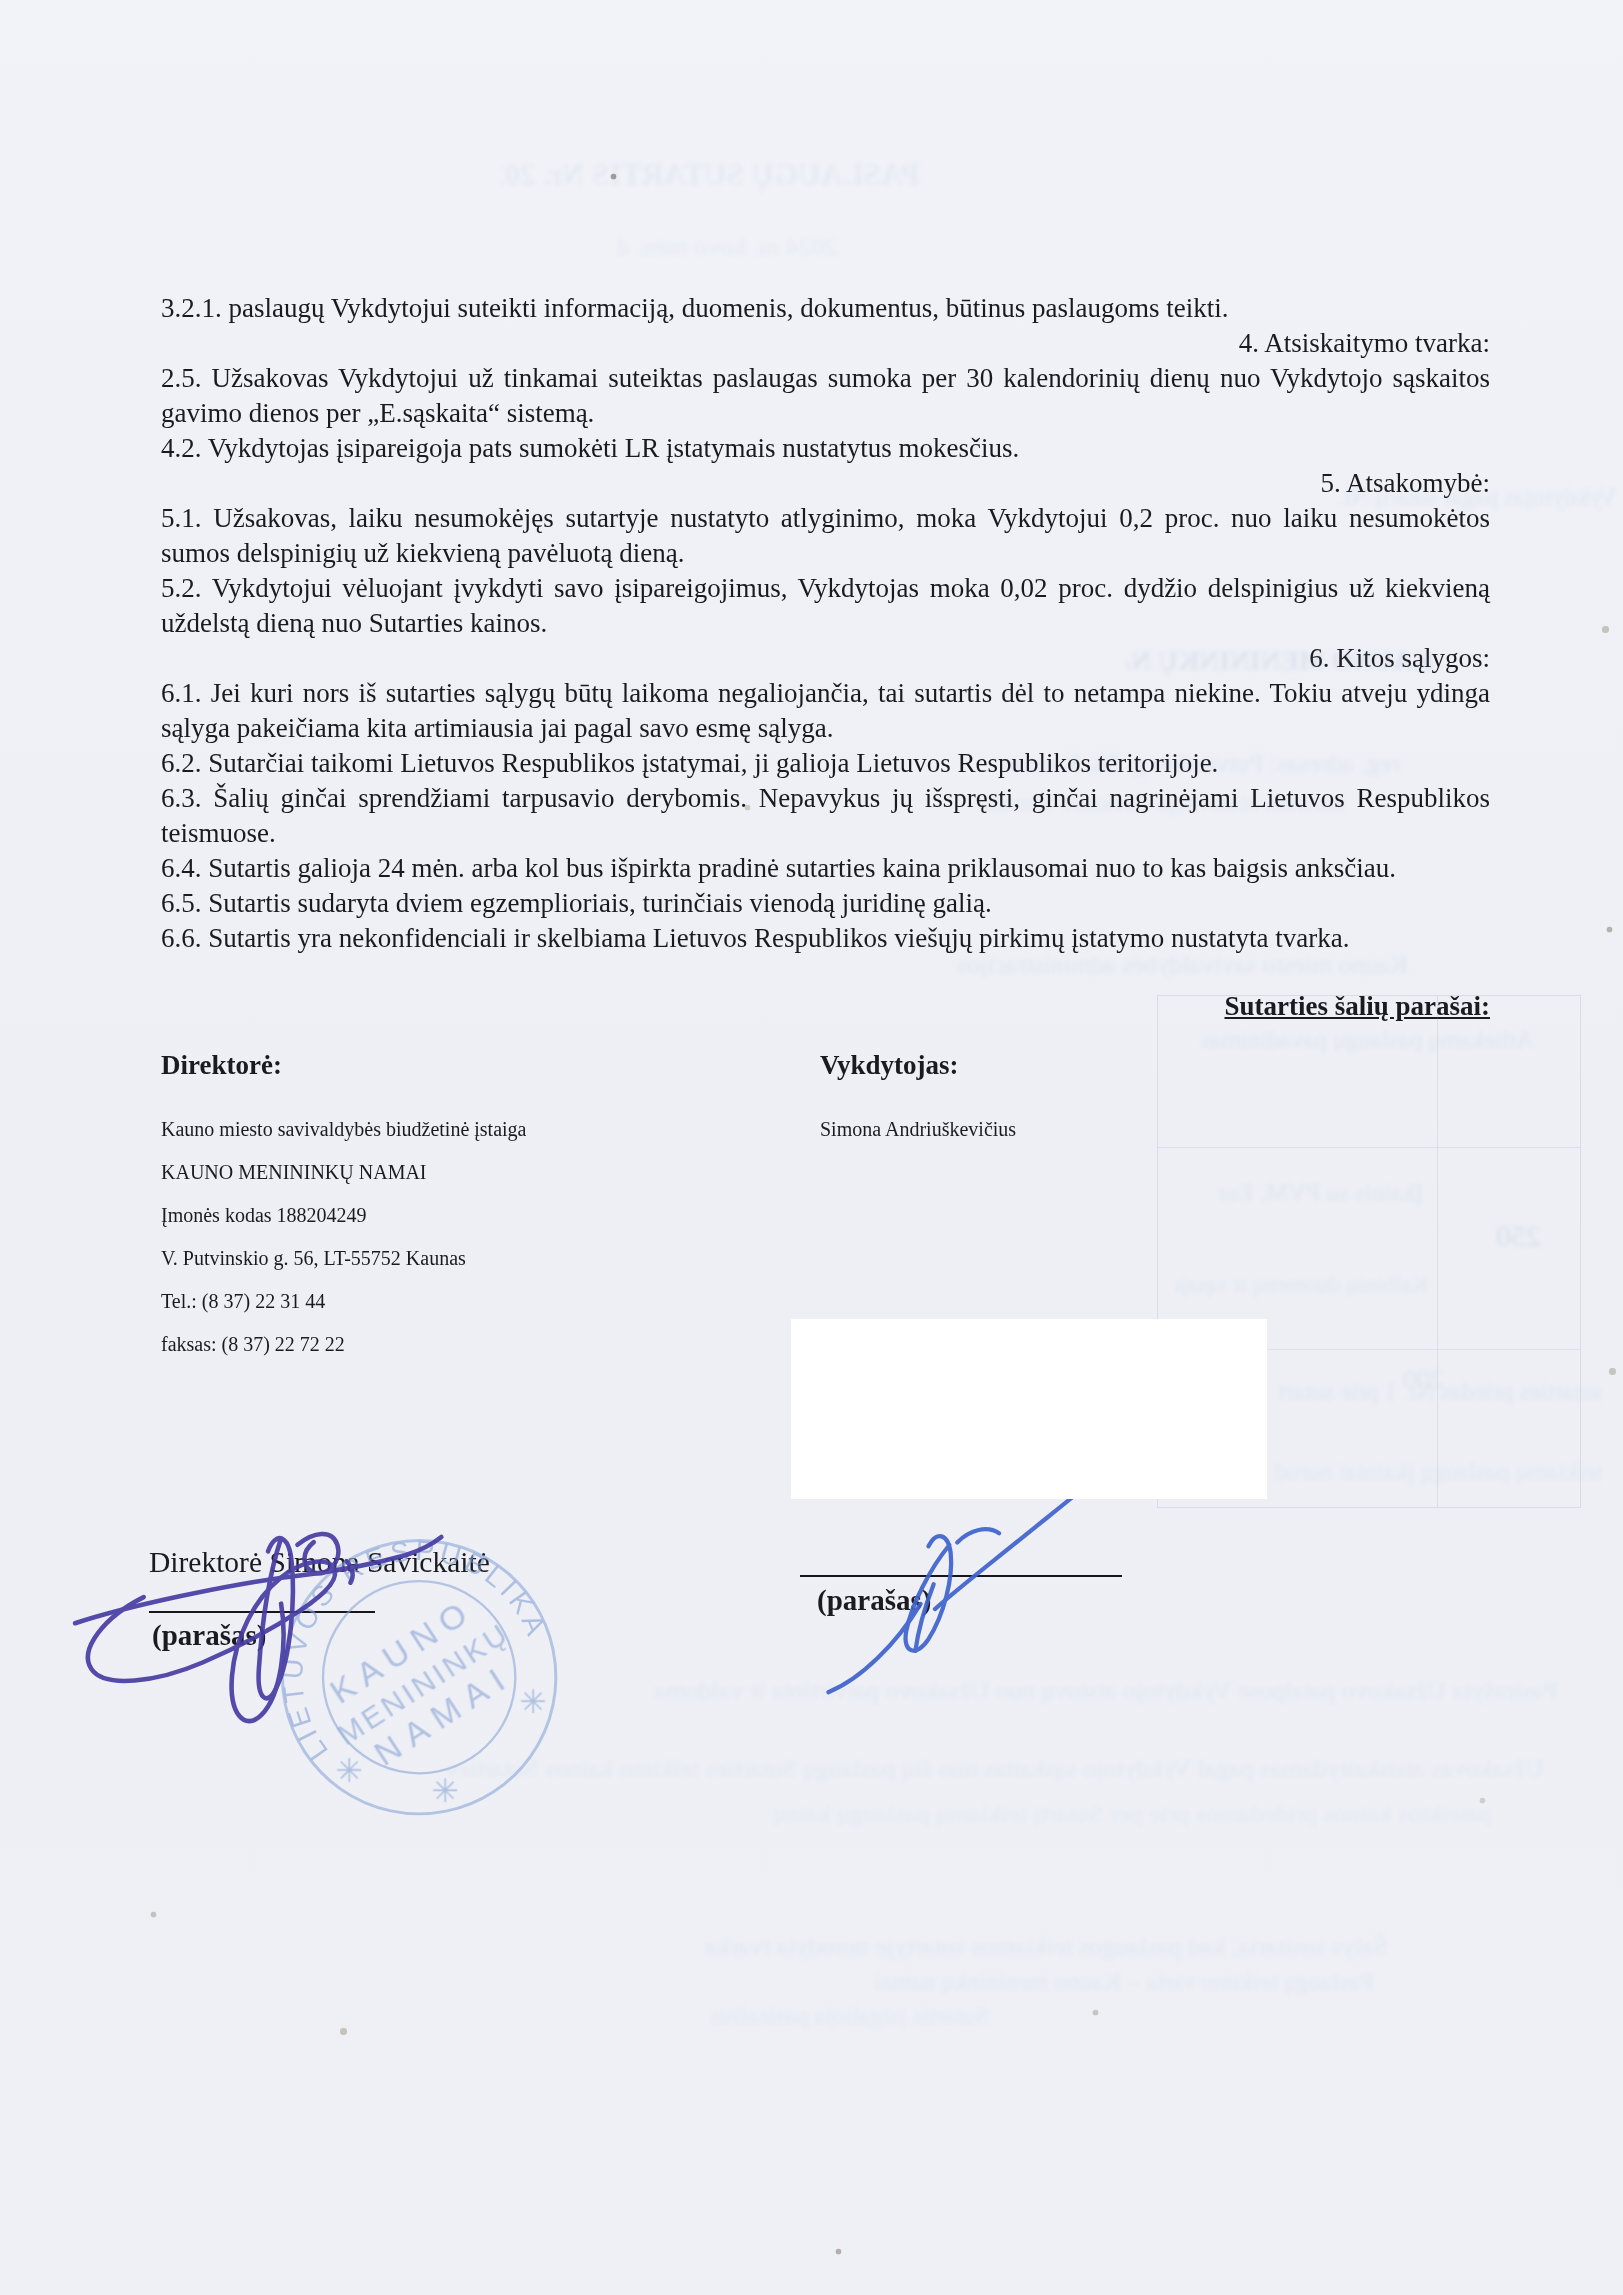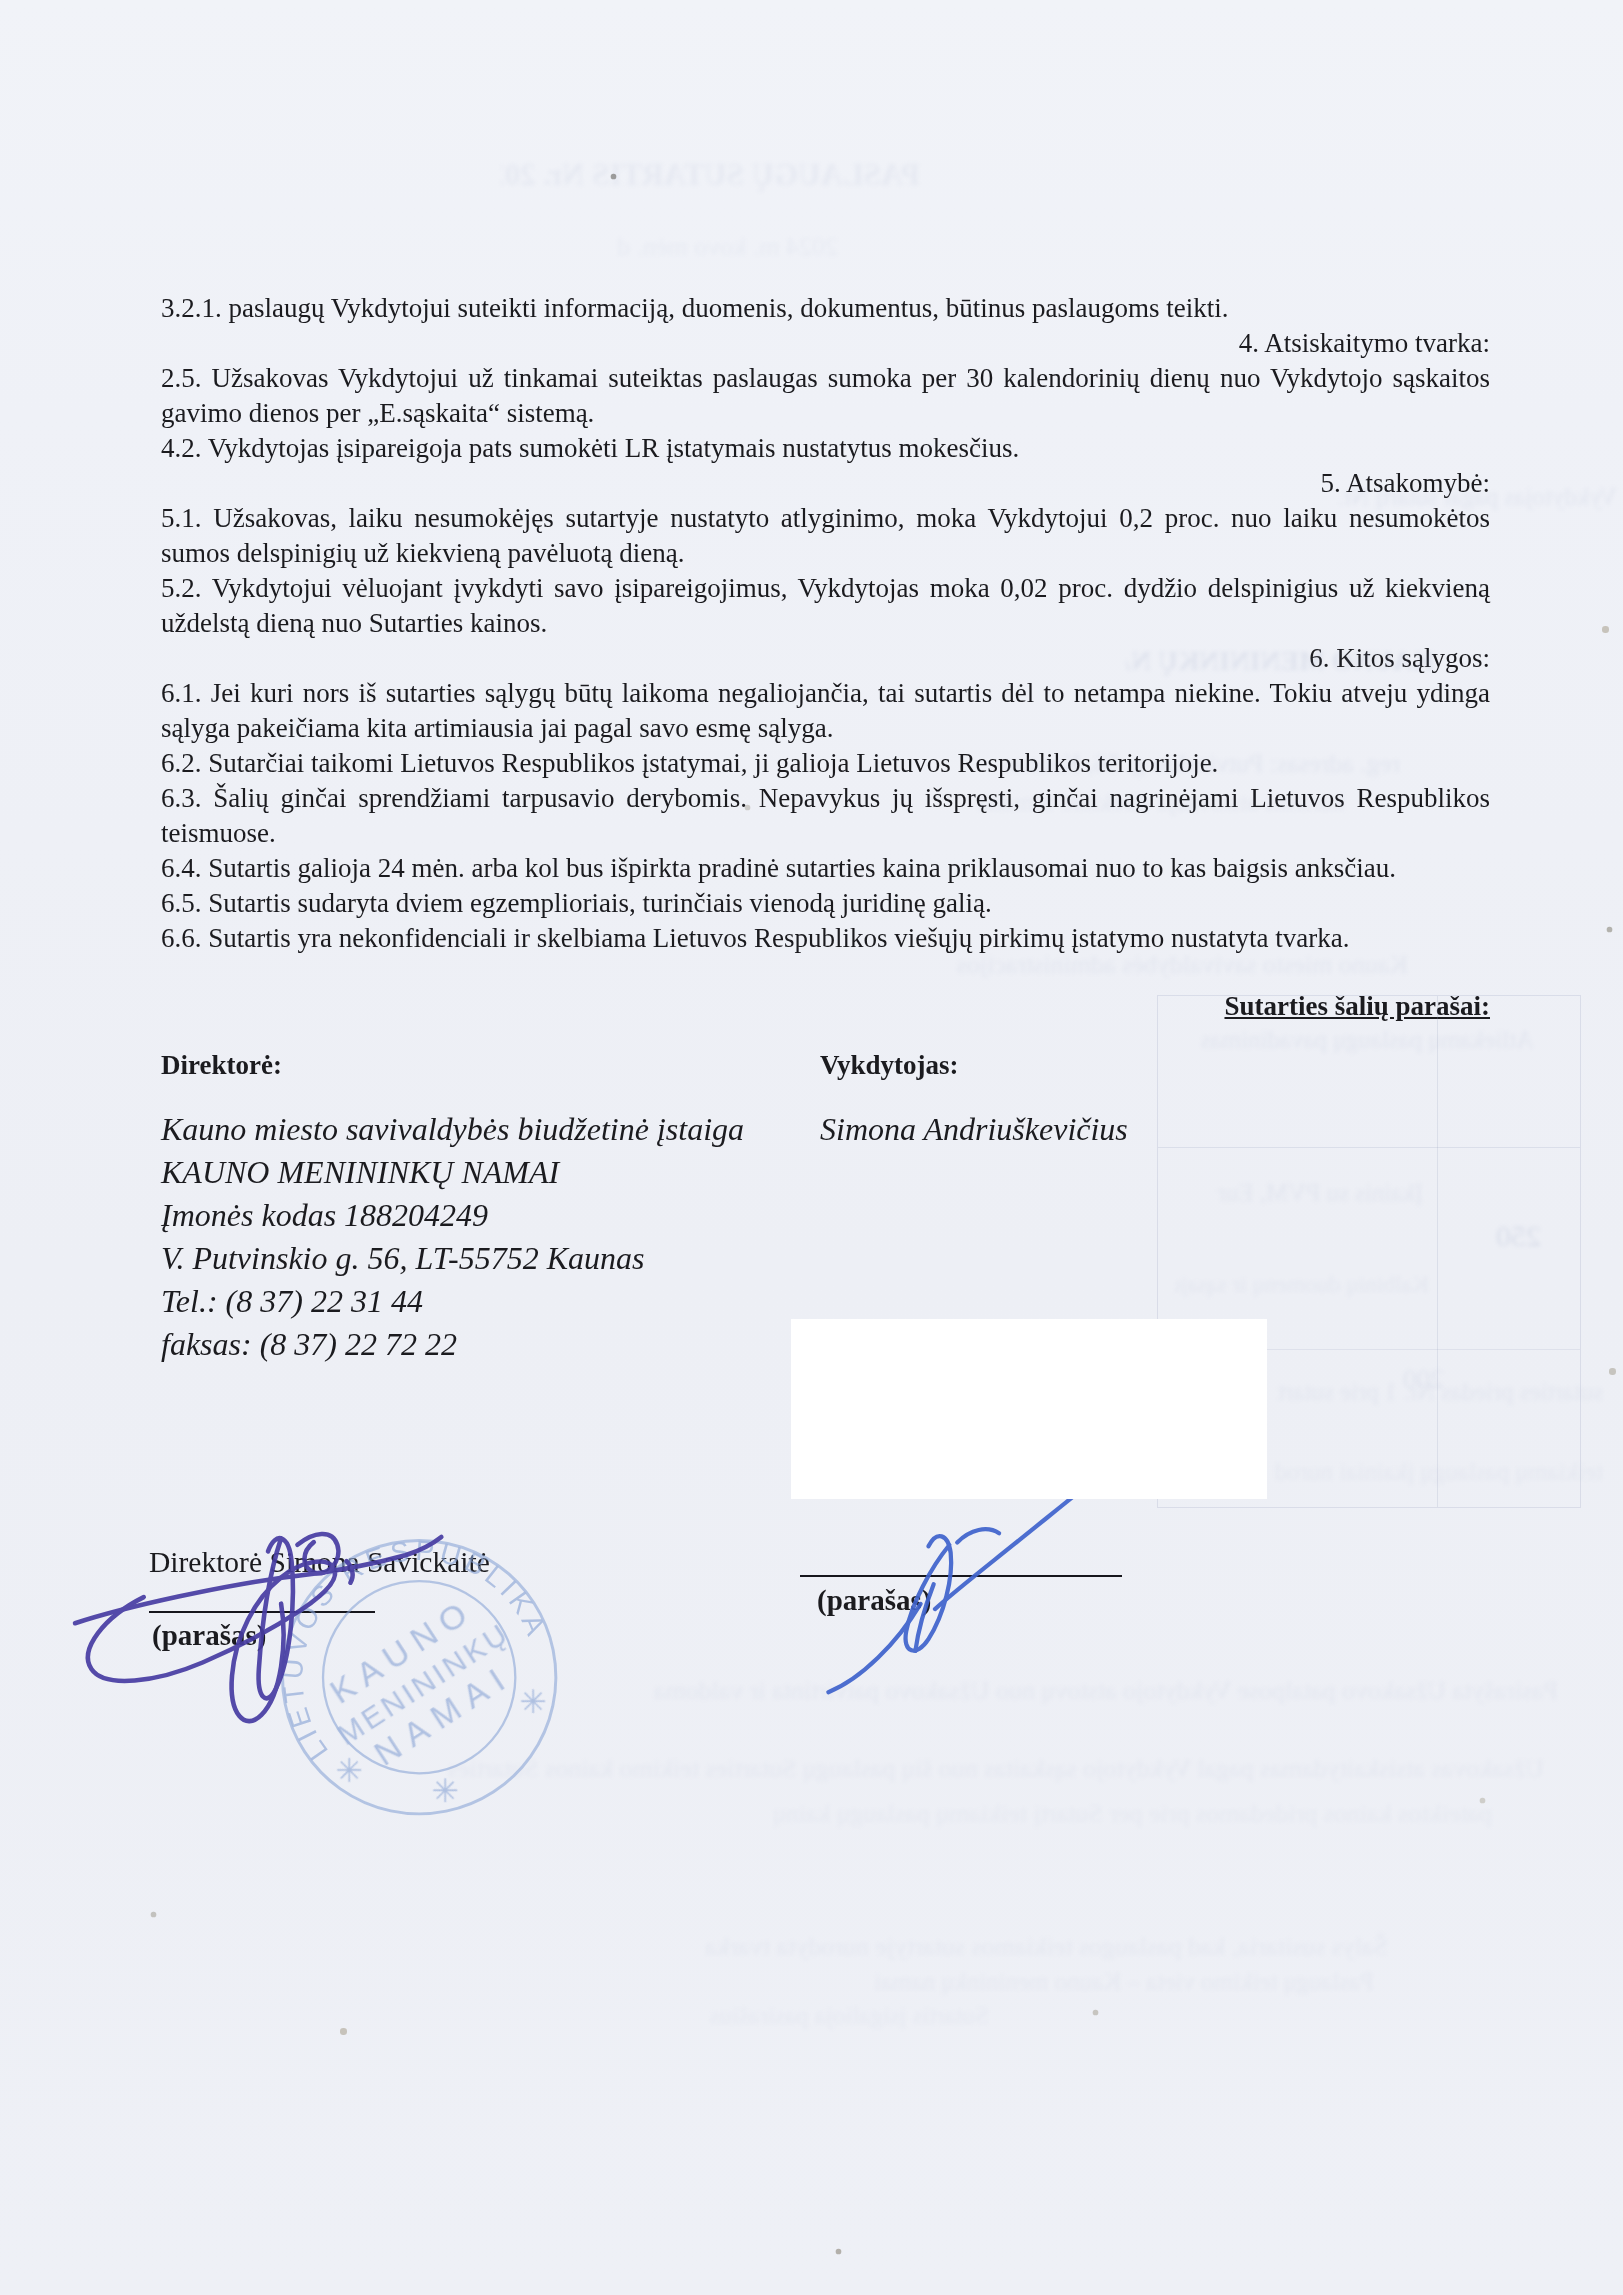--- a/index.html
+++ b/index.html
@@ -18,21 +18,21 @@
     font-size:27px;line-height:35px;margin-left:12px;
   }
   .para{margin:0;text-align:justify;}
   .single{text-align:left;}
   .sec-gap{margin-top:35px;}
   .head{margin:0;text-align:right;}
   .bold{font-weight:bold;}
   .sig-heading{margin-top:33px;text-decoration:underline;}
   .label-row{display:grid;grid-template-columns:659px 1fr;margin-top:23.6px;}
   .columns{display:grid;grid-template-columns:659px 1fr;margin-top:25px;}
-  .contact div, .col-right div{font-size:32px;line-height:43px;font-style:italic;}
+  .contact div, .col-right div{font-size:20px;line-height:43px;}
   
   .abs{position:absolute;}
   .director-name{left:149px;top:1546px;font-size:29.5px;}
   .sig-line{border-top:2.6px solid #16161c;height:0;}
   .line-left{left:149px;top:1611px;width:226px;}
   .line-right{left:800px;top:1575px;width:322px;}
   .caption{font-size:29px;font-weight:bold;}
   .cap-left{left:152px;top:1619px;}
   .cap-right{left:817px;top:1584px;}
   .redaction{left:791px;top:1319px;width:476px;height:180px;background:#ffffff;z-index:6;}

